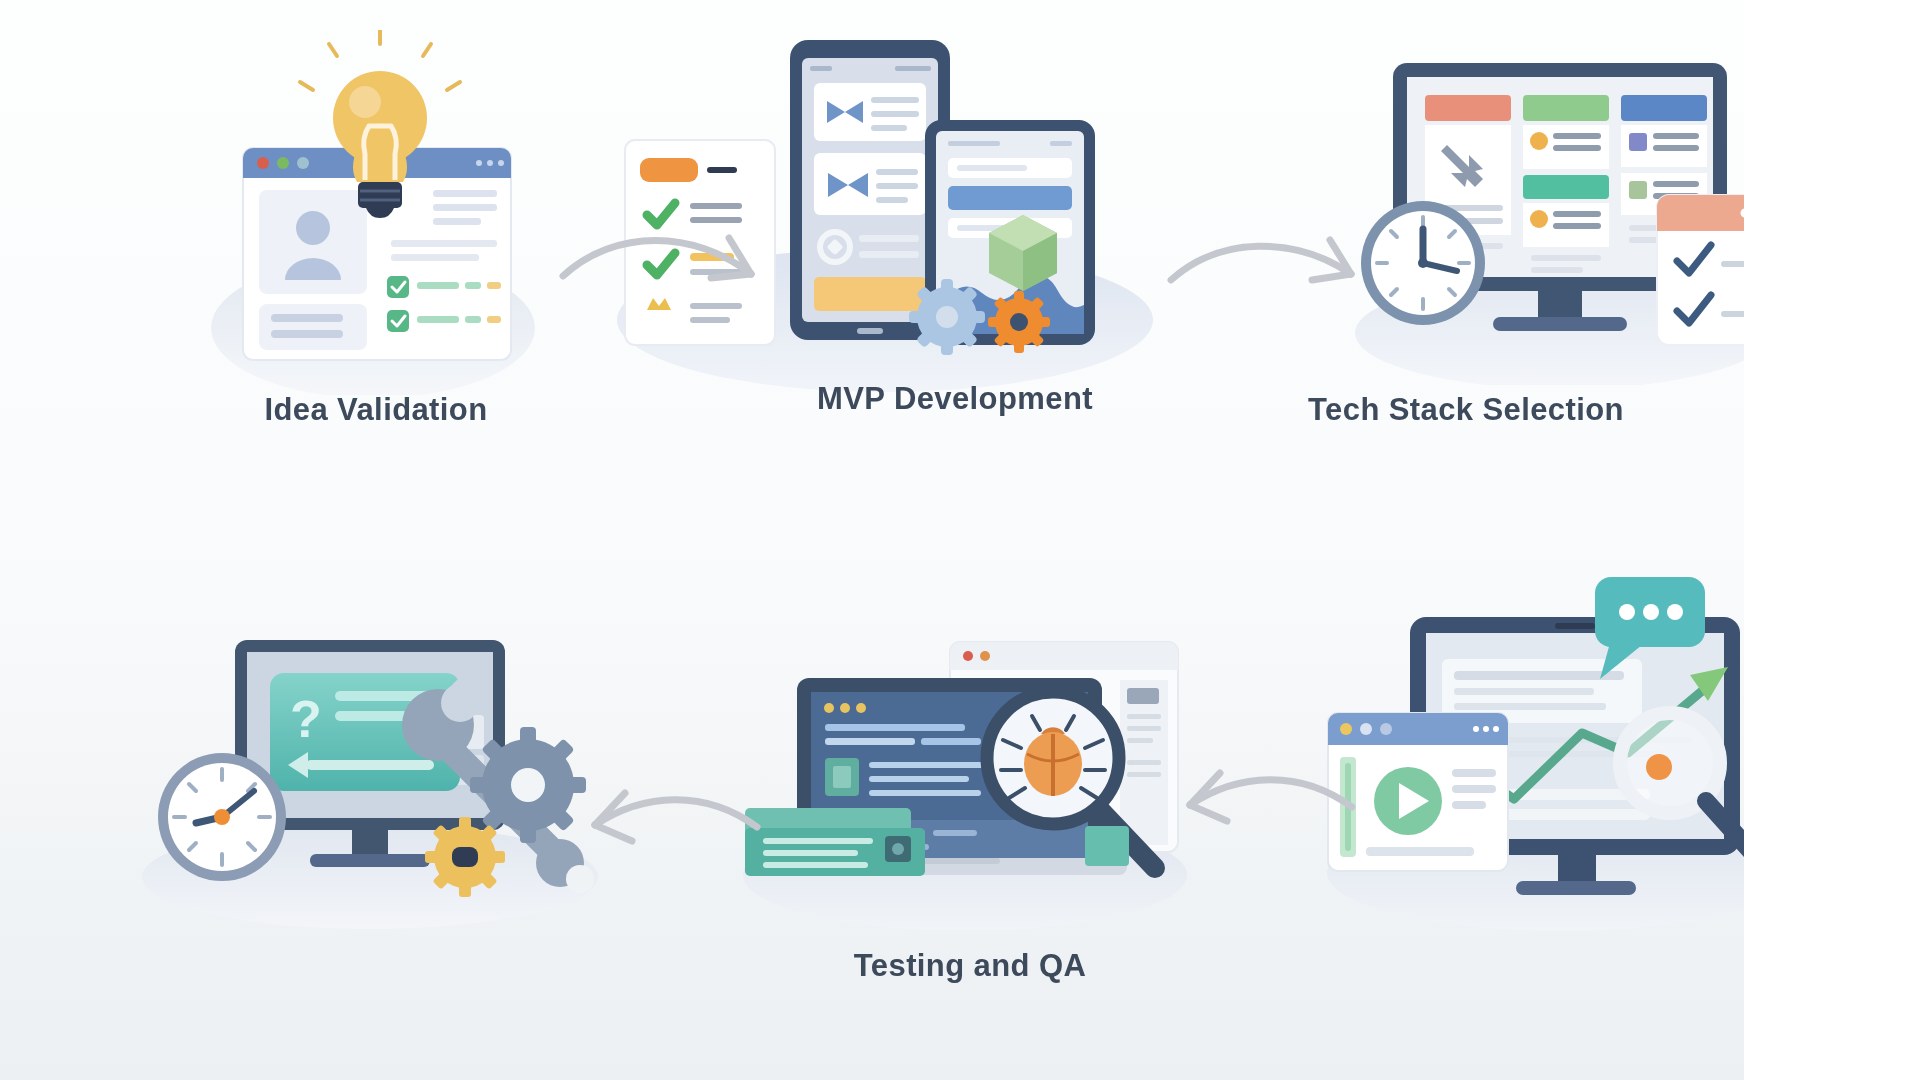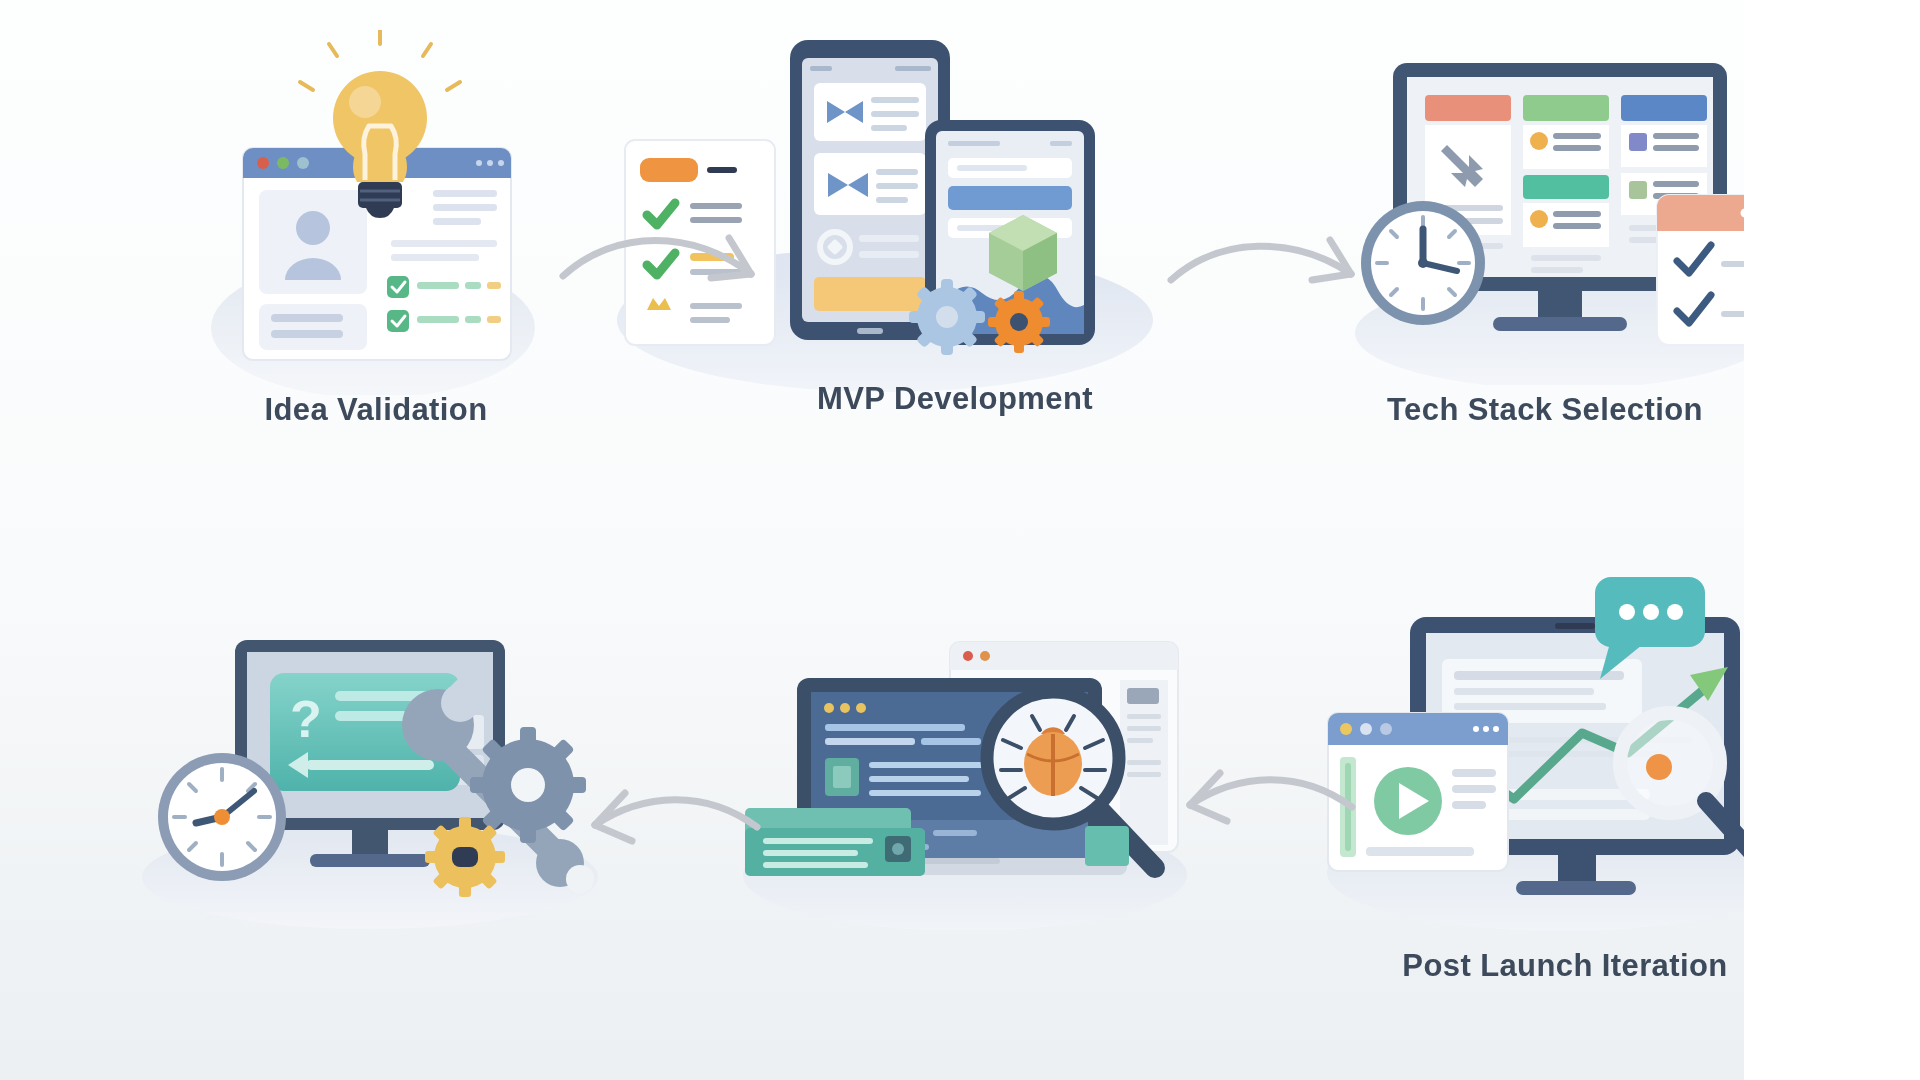--- a/index.html
+++ b/index.html
@@ -265,21 +265,21 @@
       <rect x="322" y="150" width="118" height="150" rx="12" fill="#ffffff" stroke="#eceff3" stroke-width="2"></rect>
       <path d="M322 162 a12 12 0 0 1 12 -12 h94 a12 12 0 0 1 12 12 v24 h-118 z" fill="#eda98f"></path>
       <circle cx="410" cy="168" r="4.5" fill="#ffffff"></circle>
       <circle cx="425" cy="168" r="4.5" fill="#ffffff"></circle>
       <path d="M342 216 l12 12 l22 -28" stroke="#3d5a80" stroke-width="7" fill="none" stroke-linecap="round" stroke-linejoin="round"></path>
       <rect x="386" y="216" width="42" height="6" rx="3" fill="#ccd4de"></rect>
       <path d="M342 266 l12 12 l22 -28" stroke="#3d5a80" stroke-width="7" fill="none" stroke-linecap="round" stroke-linejoin="round"></path>
       <rect x="386" y="266" width="42" height="6" rx="3" fill="#ccd4de"></rect>
     </g>
   </svg>
-  <div class="stage-label" style="left:1545px;top:392px">Tech Stack Selection</div>
+  <div class="stage-label" style="left:1466px;top:392px">Tech Stack Selection</div>
 
   <svg class="stage-art" style="left:130px;top:625px" width="480" height="305" viewBox="0 0 480 305">
     <defs>
       <linearGradient id="g4" x1="0" y1="0" x2="0" y2="1">
         <stop offset="0" stop-color="#e1e7f0"></stop>
           <stop offset="1" stop-color="#f3f5f9"></stop>
       </linearGradient>
       <linearGradient id="g4t" x1="0" y1="0" x2="0" y2="1">
         <stop offset="0" stop-color="#85d3ca"></stop>
           <stop offset="1" stop-color="#4fb3ab"></stop>
@@ -439,20 +439,21 @@
       </g>
       <path d="M306 104 a14 14 0 0 1 24 0 z" fill="#d97f3c"></path>
       <ellipse cx="318" cy="134" rx="29" ry="32" fill="#ed9d52"></ellipse>
       <path d="M318 104 v62" stroke="#c96f2f" stroke-width="4"></path>
       <path d="M292 124 q26 14 52 0" stroke="#c96f2f" stroke-width="3" fill="none"></path>
       <line x1="365" y1="180" x2="420" y2="238" stroke="#3c4f68" stroke-width="20" stroke-linecap="round"></line>
     </g>
 
     <rect x="350" y="196" width="44" height="40" rx="4" fill="#66bfae"></rect>
   </svg>
+  <div class="stage-label" style="left:970px;top:948px">Testing and QA</div>
 
   <svg class="stage-art" style="left:1310px;top:555px" width="490" height="380" viewBox="0 0 490 380">
     <defs>
       <linearGradient id="g6" x1="0" y1="0" x2="0" y2="1">
         <stop offset="0" stop-color="#dfe5ef"></stop>
           <stop offset="1" stop-color="#f1f4f8"></stop>
       </linearGradient>
     </defs>
     <ellipse cx="252" cy="318" rx="235" ry="58" fill="url(#g6)"></ellipse>
 
@@ -506,21 +507,20 @@
       <rect x="30" y="202" width="16" height="100" rx="4" fill="#c4e7d0"></rect>
       <rect x="35" y="208" width="6" height="88" rx="3" fill="#9fd6b4"></rect>
       <circle cx="98" cy="246" r="34" fill="#7fc9a3"></circle>
       <polygon points="89,228 89,264 119,246" fill="#ffffff"></polygon>
       <rect x="142" y="214" width="44" height="8" rx="4" fill="#d6dde6"></rect>
       <rect x="142" y="230" width="44" height="8" rx="4" fill="#d6dde6"></rect>
       <rect x="142" y="246" width="34" height="8" rx="4" fill="#d6dde6"></rect>
       <rect x="56" y="292" width="108" height="9" rx="4" fill="#dde3ea"></rect>
     </g>
   </svg>
-  <div class="stage-label" style="left:1565px;top:948px">Post Launch Iteration</div>
 
   <svg class="flow-arrow" style="left:555px;top:200px" width="210" height="110" viewBox="0 0 210 110">
     <g stroke="#c4c8ce" stroke-width="7" stroke-linecap="round" fill="none">
       <path d="M8 76 C 60 28, 140 30, 196 74"></path>
       <path d="M196 74 L 174 38"></path>
       <path d="M196 74 L 156 78"></path>
     </g>
   </svg>
 
   <svg class="flow-arrow" style="left:1165px;top:210px" width="200" height="100" viewBox="0 0 200 100">

